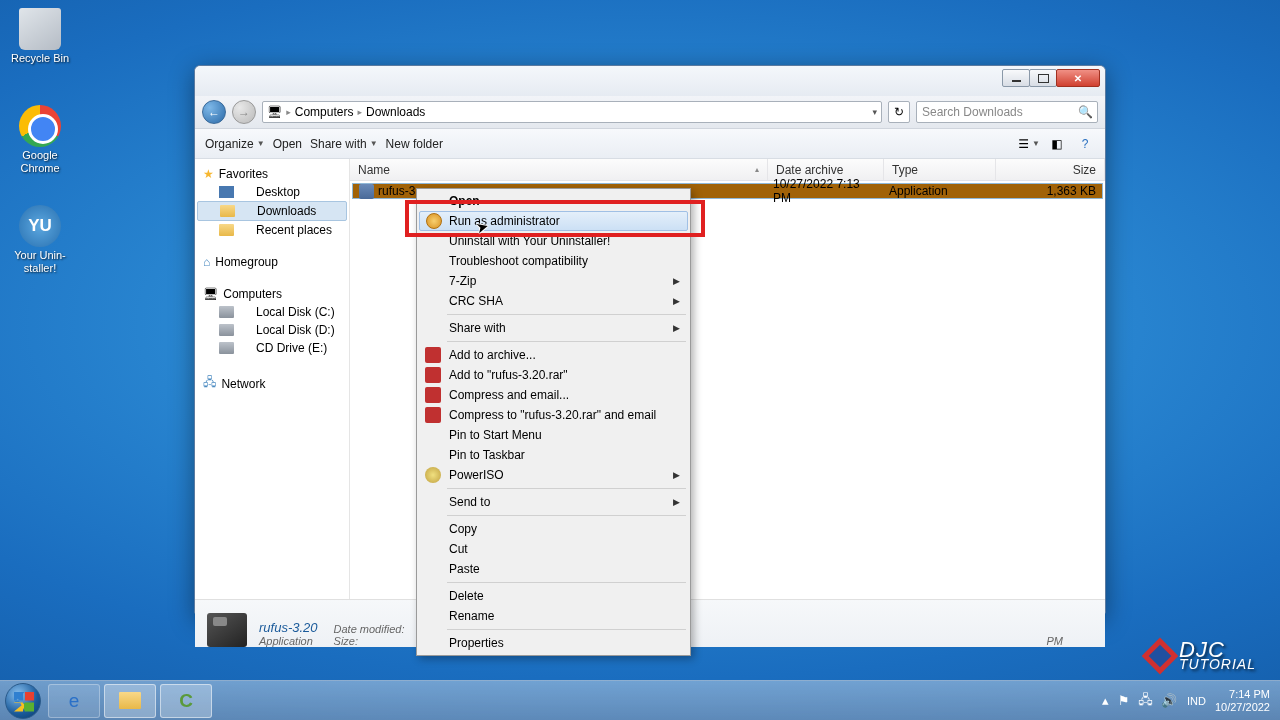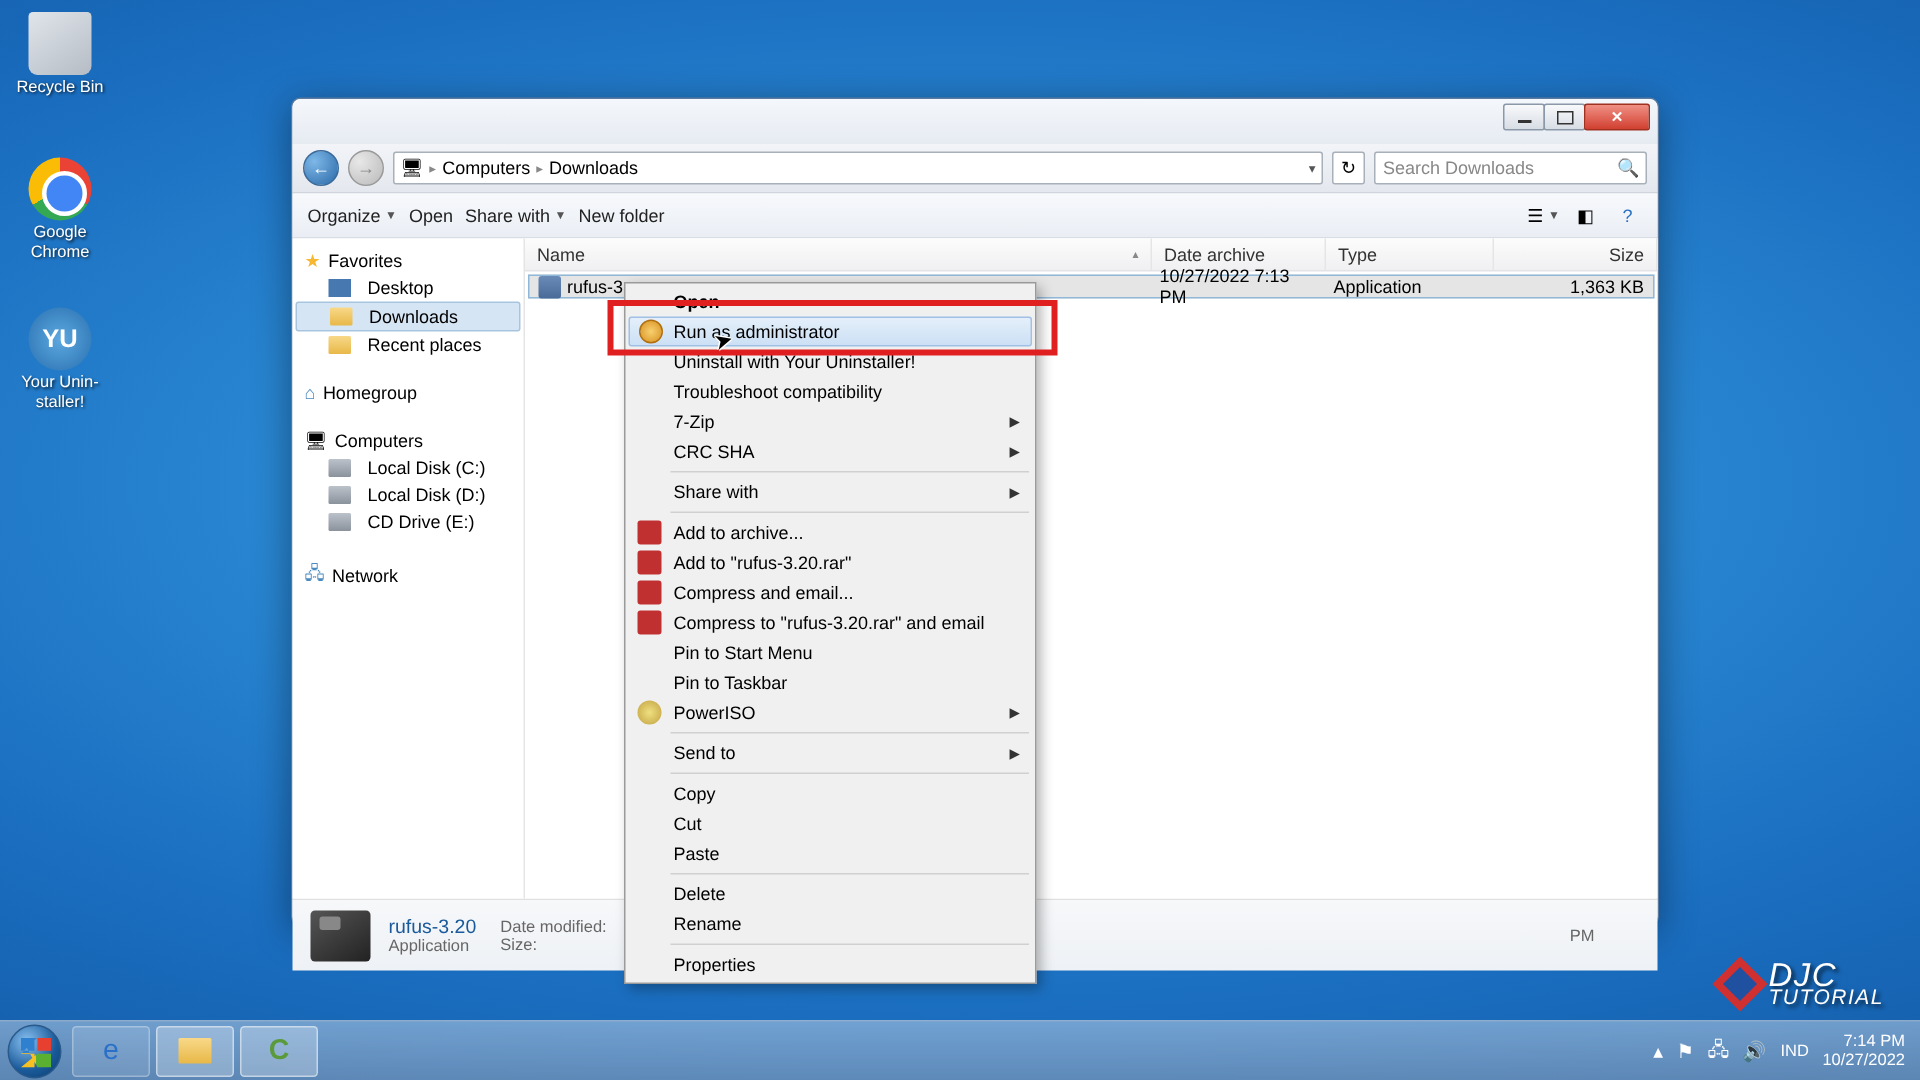--- a/index.html
+++ b/index.html
@@ -38,45 +38,45 @@
 .toolbar{height:30px;background:linear-gradient(#f7f9fc,#eaeef4);border-bottom:1px solid #d8dde4;display:flex;align-items:center;padding:0 10px;font-size:12px;gap:8px;}
 .toolbar .item{color:#222;display:flex;align-items:center;gap:3px;}
 .toolbar .arrow{font-size:8px;color:#555;}
 .toolbar .spacer{flex:1;}
 .toolbar .ricon{width:20px;height:20px;display:flex;align-items:center;justify-content:center;border:1px solid transparent;}
 
 .body{display:flex;height:440px;}
 .sidebar{width:155px;background:#fff;border-right:1px solid #e5e5e5;padding:6px 0;font-size:12px;overflow:hidden;}
 .tree-group{margin-bottom:14px;}
 .tree-head{display:flex;align-items:center;padding:2px 8px;gap:5px;font-weight:normal;}
-.tree-item{display:flex;align-items:center;padding:2px 8px 2px 24px;gap:11px;}
+.tree-item{display:flex;align-items:center;padding:2px 8px 2px 24px;gap:22px;}
 .tree-item.selected{background:#d6e5f3;border:1px solid #a8c5e0;border-radius:2px;margin:0 2px;padding-left:22px;}
 .star{color:#f7b731;}
 .ticon{width:15px;height:12px;display:inline-block;}
 .folder{background:linear-gradient(#f8d888,#e8b848);border-radius:1px;}
 .drive{background:linear-gradient(#bcc2ca,#8a929c);border-radius:1px;}
 
 .content{flex:1;background:#fff;position:relative;}
 .colheads{height:22px;background:linear-gradient(#fcfcfc,#f0f0f2);border-bottom:1px solid #e3e3e7;display:flex;align-items:center;font-size:12px;color:#333;}
 .colheads div{padding:0 8px;border-right:1px solid #e5e5e8;height:100%;display:flex;align-items:center;}
 .col-name{width:418px;}
 .col-sort{font-size:8px;margin-left:3px;color:#888;}
 .col-date{width:116px;}
 .col-type{width:112px;}
 .col-size{flex:1;text-align:right;justify-content:flex-end;}
 
-.filerow{height:16px;display:flex;align-items:center;font-size:12px;background:#e5e5e5;border:1px solid #90b8d8;margin:2px 2px 18px;position:relative;}
+.filerow{height:16px;display:flex;align-items:center;font-size:12px;background:#a16207;border:1px solid #90b8d8;margin:2px 2px 18px;position:relative;}
 .filerow .fcell{padding:0 6px;}
 .fname{width:414px;display:flex;align-items:center;gap:4px;}
 .ficon{width:15px;height:15px;background:linear-gradient(#6a8ab8,#4a6a98);border-radius:2px;}
 .fdate{width:116px;}
 .ftype{width:112px;}
 .fsize{flex:1;text-align:right;padding-right:14px;}
 
-.details{height:48px;border-top:1px solid #e0e0e0;background:linear-gradient(#f6f8fa,#eef1f5);display:flex;align-items:center;padding:0 12px;gap:12px;font-size:11px;}
+.details{height:48px;border-top:1px solid #e0e0e0;background:linear-gradient(#f6f8fa,#eef1f5);display:flex;align-items:flex-end;padding:0 12px;gap:12px;font-size:11px;font-style:italic;}
 .details .dicon{width:40px;height:34px;background:linear-gradient(145deg,#555,#222);border-radius:3px;position:relative;}
 .details .dicon::after{content:'';position:absolute;top:4px;left:6px;width:14px;height:9px;background:#888;border-radius:2px;}
 .details .dname{font-size:13px;color:#1a5a9a;}
 .details .dmeta{color:#666;}
 
 
 .ctxmenu{position:absolute;left:416px;top:188px;width:275px;background:#f0f0f0;border:1px solid #9a9a9a;box-shadow:3px 3px 8px rgba(0,0,0,0.3);font-size:12px;padding:2px;z-index:100;}
 .ctxitem{height:20px;display:flex;align-items:center;padding:0 28px 0 30px;position:relative;}
 .ctxitem.bold{font-weight:bold;}
 .ctxitem.hover{background:linear-gradient(#e4effa,#cce0f5);border:1px solid #a0c0e5;border-radius:2px;padding-left:29px;}

